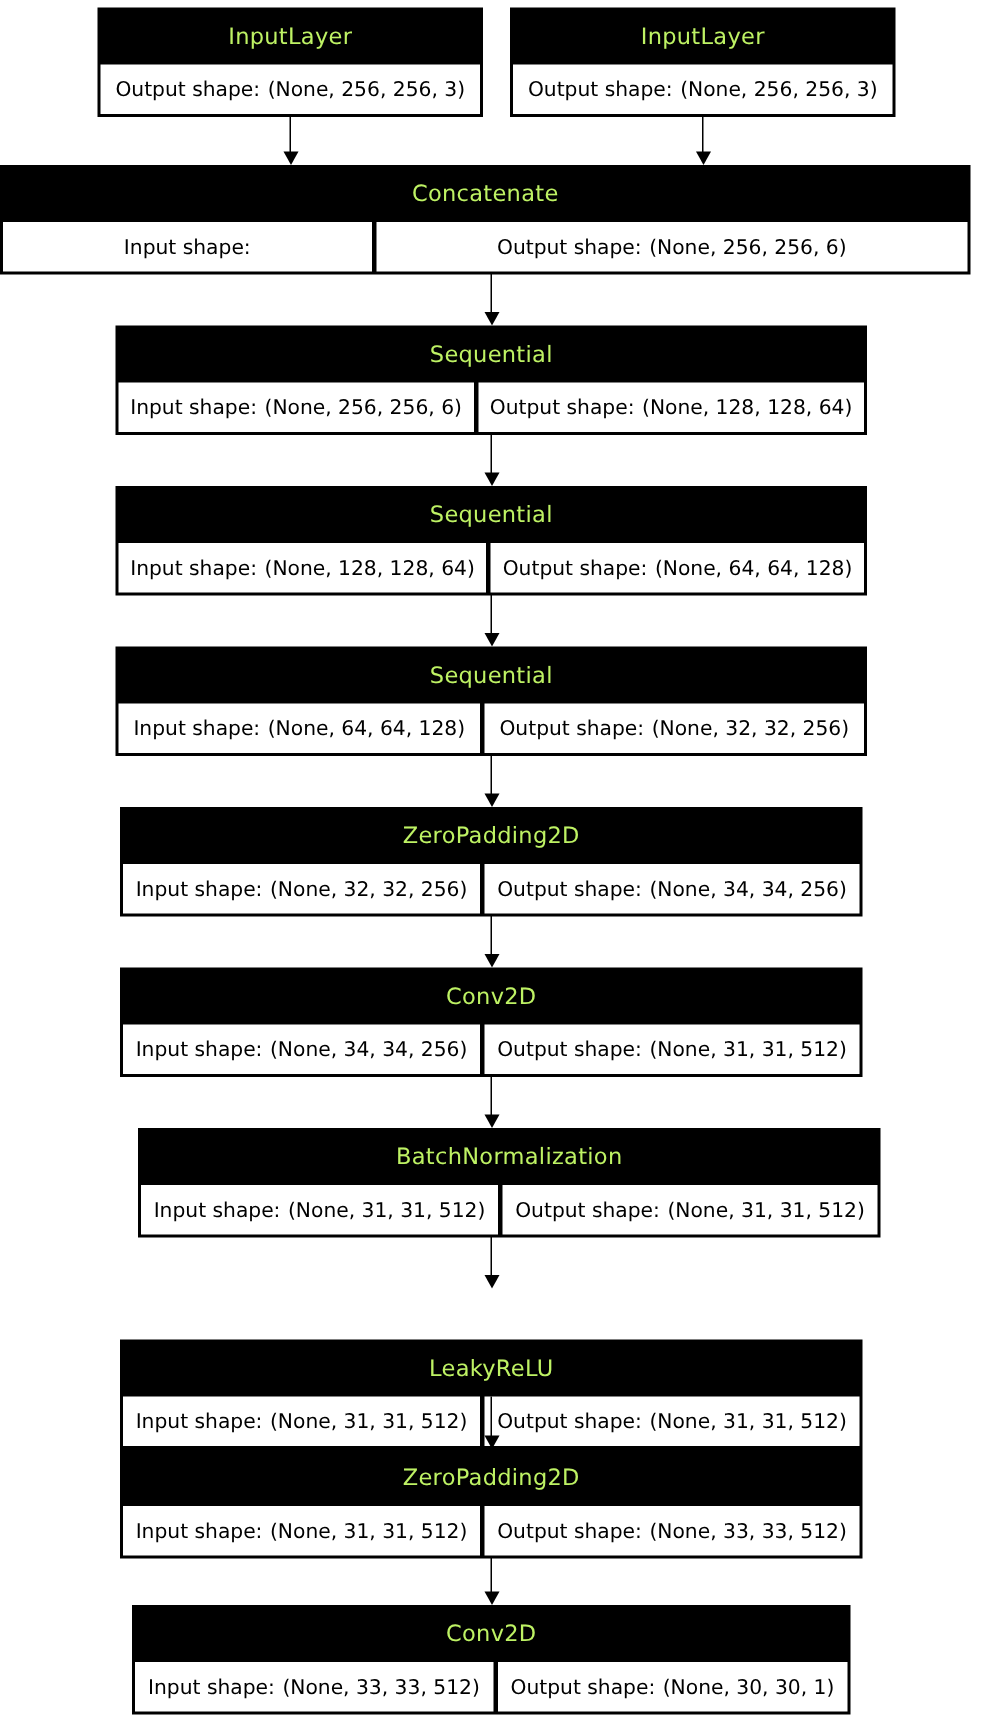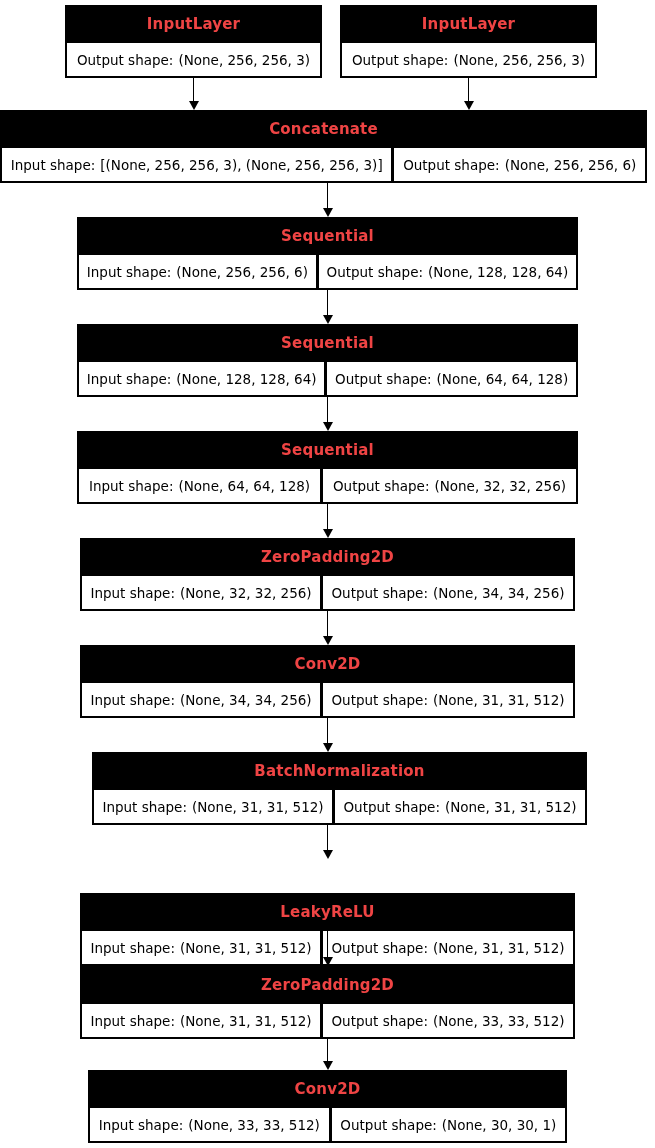--- a/index.html
+++ b/index.html
@@ -14,31 +14,32 @@
   .node {
     position: absolute;
     background: #000000;
     box-sizing: border-box;
   }
   .node-title {
     height: 38px;
     display: flex;
     align-items: center;
     justify-content: center;
-    color: #ef4444;
-    font-weight: bold;
+    color: #bef264;
+    font-weight: normal;
     font-size: 15px;
     letter-spacing: 0.2px;
   }
   .node-body {
     display: flex;
     gap: 3px;
     padding: 0 2px 2px 2px;
     box-sizing: border-box;
     height: 35px;
+    justify-content: flex-end;
   }
   .cell {
     flex: 1 1 auto;
     background: #ffffff;
     display: flex;
     align-items: center;
     justify-content: center;
     white-space: nowrap;
     font-size: 13.5px;
     color: #000000;
@@ -82,21 +83,20 @@
           <span>Output shape:</span>
           <span class="shape">(None, 256, 256, 3)</span>
         </div>
       </div>
     </div>
     <div class="node" style="left: 0; top: 110px; width: 647px; height: 73px;">
       <div class="node-title">Concatenate</div>
       <div class="node-body">
         <div class="cell">
           <span>Input shape:</span>
-          <span class="shape">[(None, 256, 256, 3), (None, 256, 256, 3)]</span>
         </div>
         <div class="cell">
           <span>Output shape:</span>
           <span class="shape">(None, 256, 256, 6)</span>
         </div>
       </div>
     </div>
     <div class="node" style="left: 77px; top: 217px; width: 501px; height: 73px;">
       <div class="node-title">Sequential</div>
       <div class="node-body">

